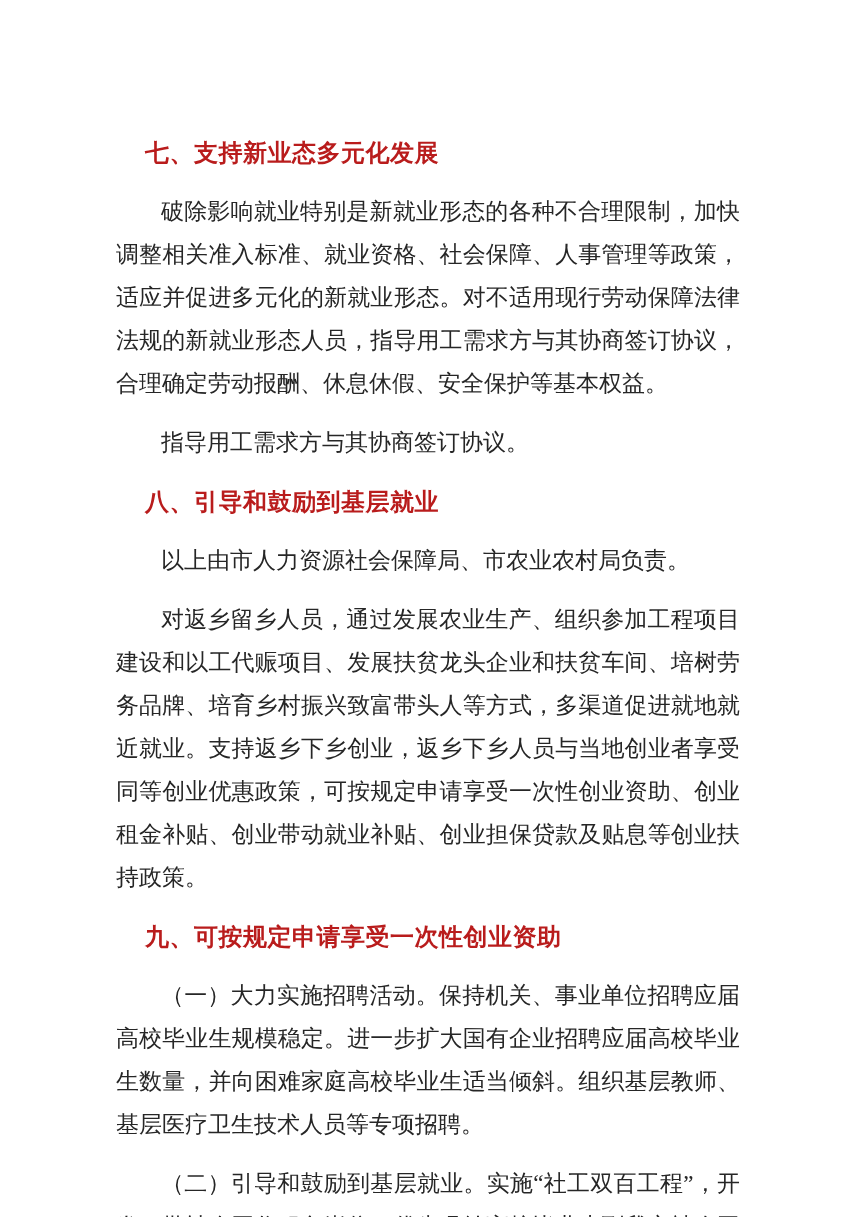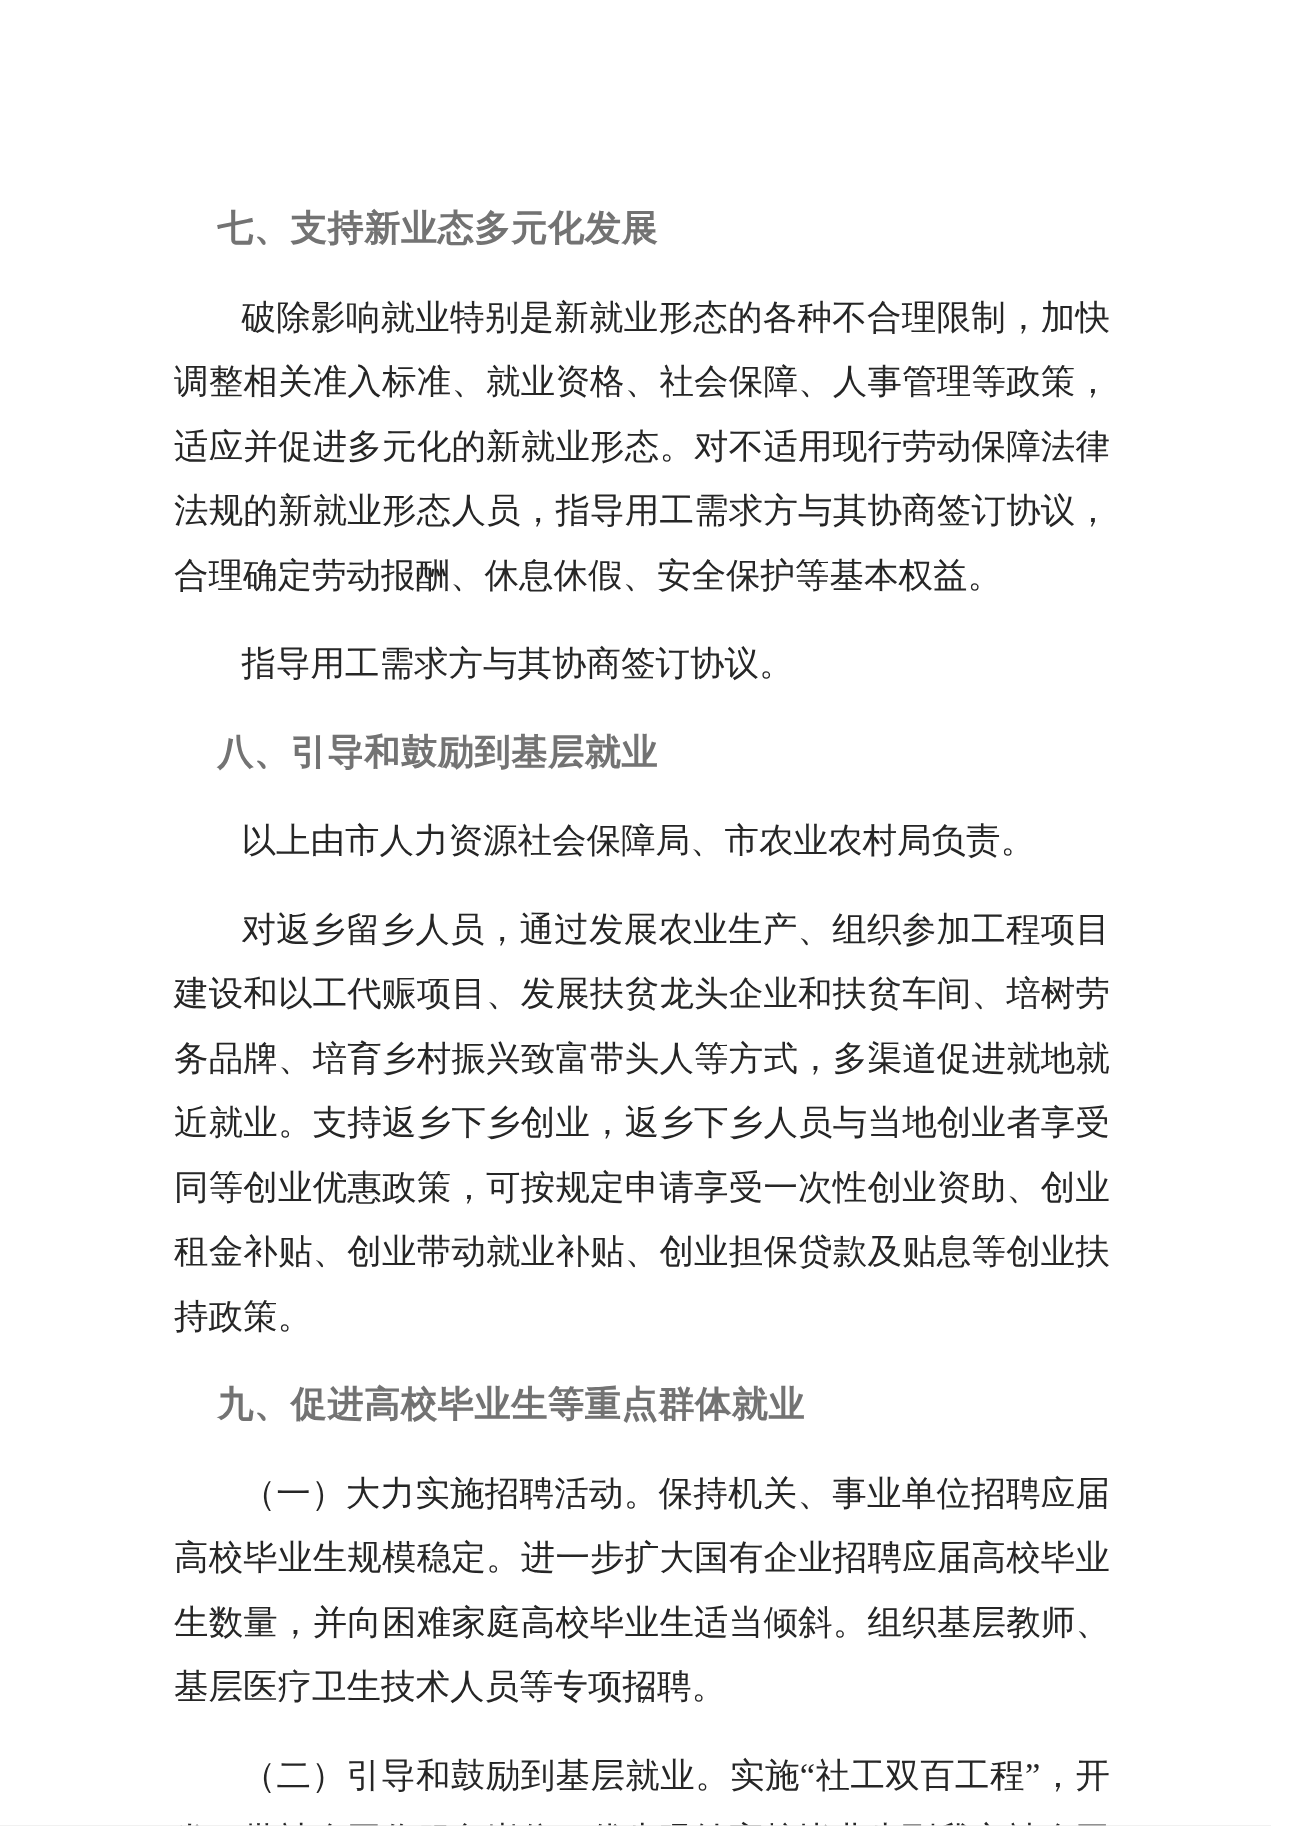--- a/index.html
+++ b/index.html
@@ -20,21 +20,21 @@
     left: 100px;
     top: 131px;
     width: 656px;
   }
   .heading {
     margin: 0;
     font-family: "Liberation Sans", "DejaVu Sans", sans-serif;
     font-weight: 700;
     font-size: 24px;
     line-height: 43px;
-    color: #737373;
+    color: #b91c1c;
     text-indent: 45px;
     letter-spacing: 0.5px;
     white-space: nowrap;
   }
   .para {
     margin: 16px;
     font-family: "Liberation Serif", "DejaVu Serif", serif;
     font-weight: 400;
     font-size: 23px;
     line-height: 43px;
@@ -62,20 +62,20 @@
   <main class="text-block">
 
     <h2 class="heading">七、支持新业态多元化发展</h2>
     <p class="para">破除影响就业特别是新就业形态的各种不合理限制，加快调整相关准入标准、就业资格、社会保障、人事管理等政策，适应并促进多元化的新就业形态。对不适用现行劳动保障法律法规的新就业形态人员，指导用工需求方与其协商签订协议，合理确定劳动报酬、休息休假、安全保护等基本权益。</p>
     <p class="para">指导用工需求方与其协商签订协议。</p>
 
     <h2 class="heading">八、引导和鼓励到基层就业</h2>
     <p class="para">以上由市人力资源社会保障局、市农业农村局负责。</p>
     <p class="para">对返乡留乡人员，通过发展农业生产、组织参加工程项目建设和以工代赈项目、发展扶贫龙头企业和扶贫车间、培树劳务品牌、培育乡村振兴致富带头人等方式，多渠道促进就地就近就业。支持返乡下乡创业，返乡下乡人员与当地创业者享受同等创业优惠政策，可按规定申请享受一次性创业资助、创业租金补贴、创业带动就业补贴、创业担保贷款及贴息等创业扶持政策。</p>
 
-    <h2 class="heading">九、促进高校毕业生等重点群体就业</h2>
+    <h2 class="heading">九、可按规定申请享受一次性创业资助</h2>
     <p class="para">（一）大力实施招聘活动。保持机关、事业单位招聘应届高校毕业生规模稳定。进一步扩大国有企业招聘应届高校毕业生数量，并向困难家庭高校毕业生适当倾斜。组织基层教师、基层医疗卫生技术人员等专项招聘。</p>
     <p class="para">（二）引导和鼓励到基层就业。实施“社工双百工程”，开发一批社会工作服务岗位，优先吸纳高校毕业生到我市社会工作</p>
 
   </main>
 
   <footer class="page-number">7</footer>
 </div>
 
 </body></html>

